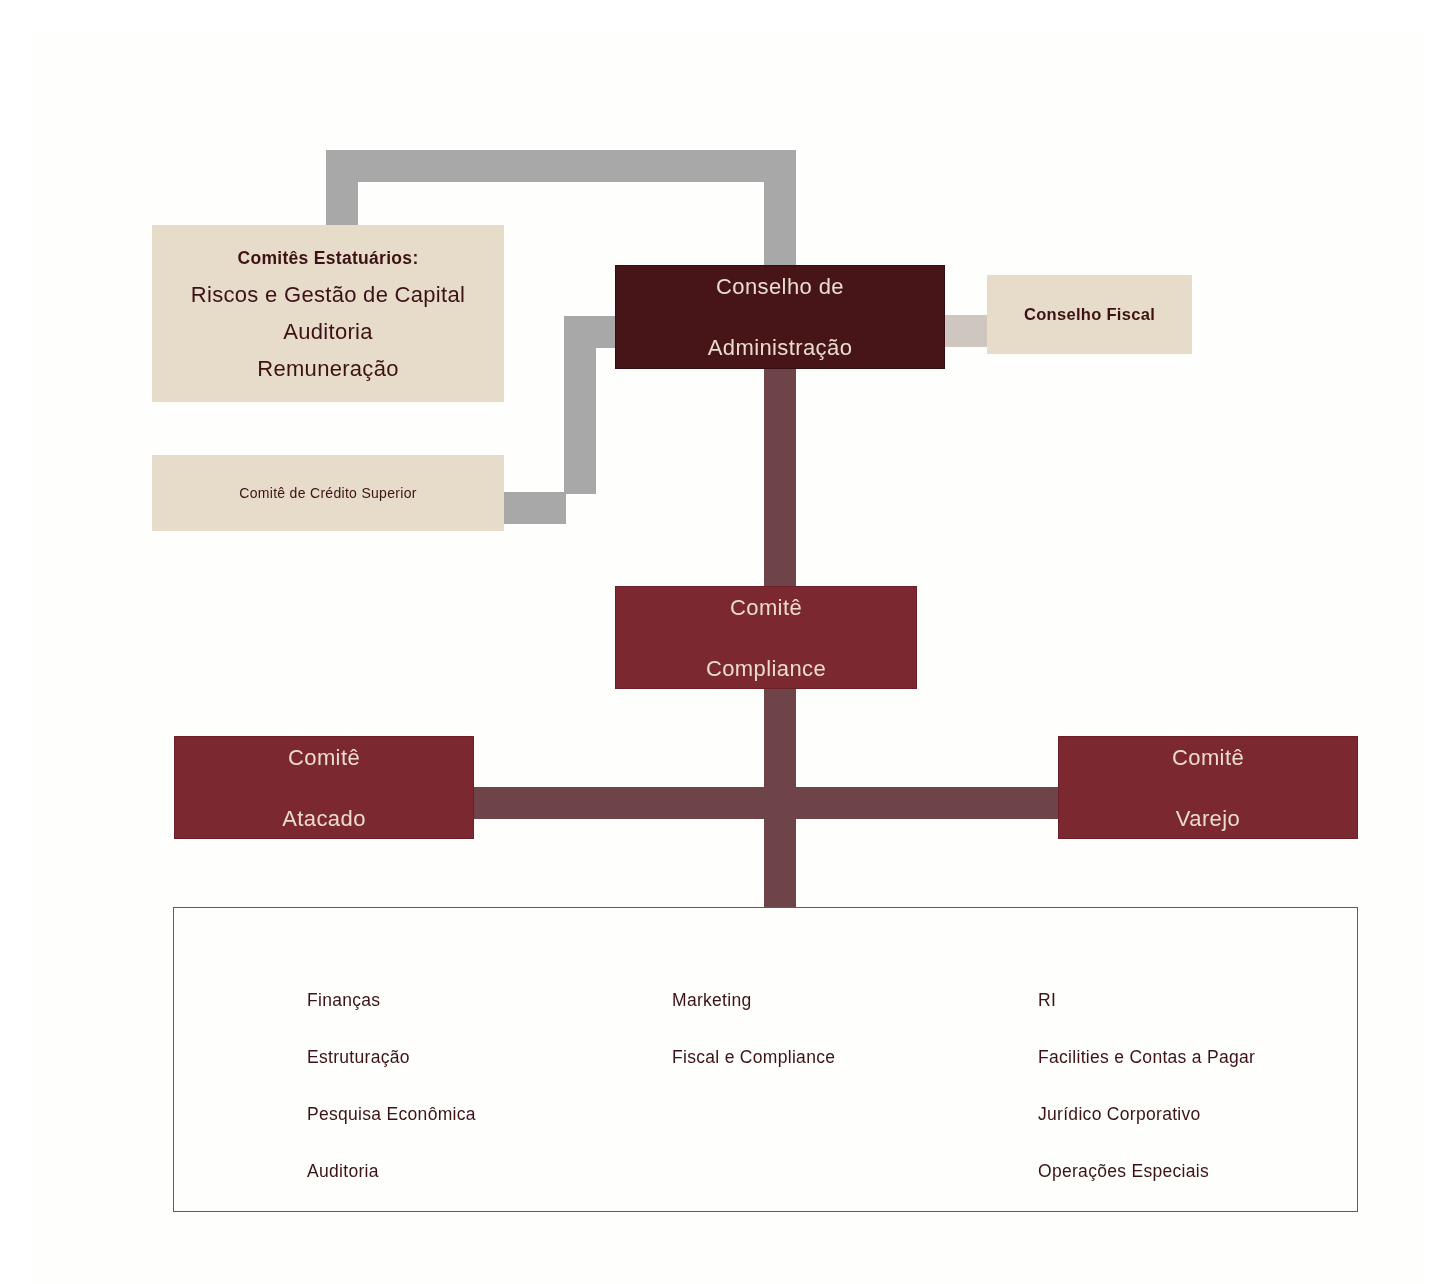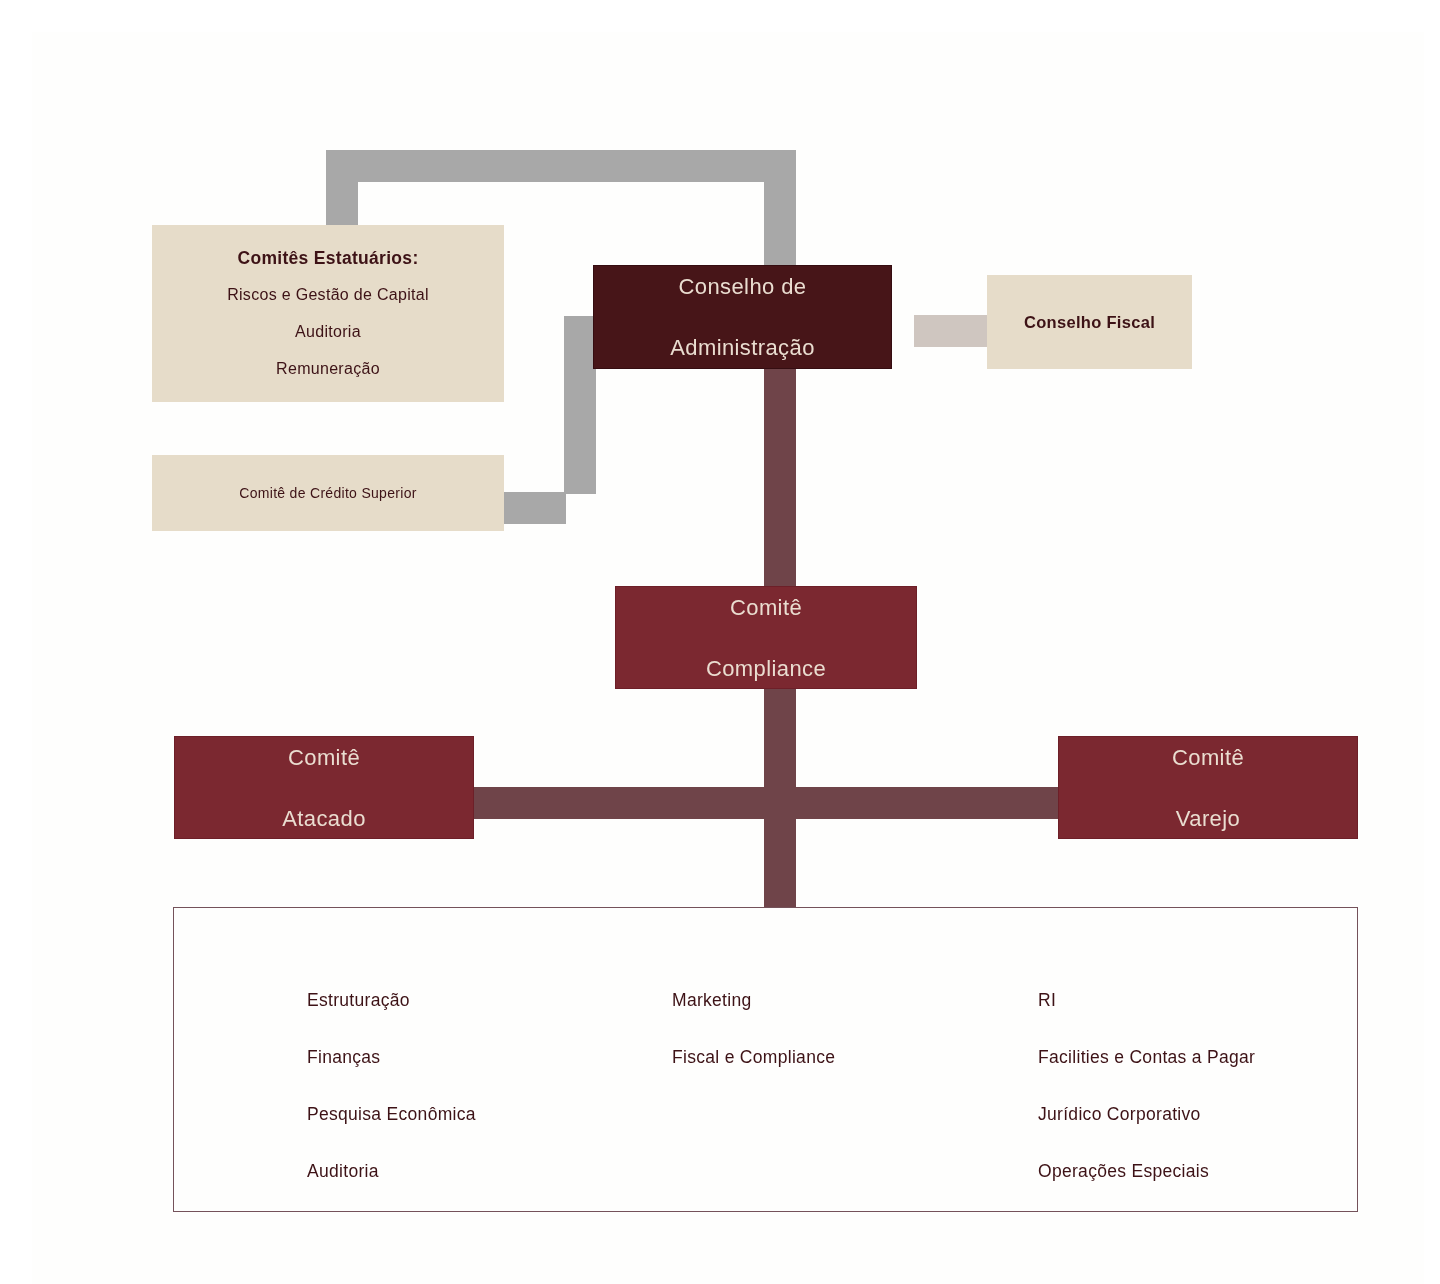--- a/index.html
+++ b/index.html
@@ -46,26 +46,26 @@
   .big-label { font-size: 22px; line-height: 29px; letter-spacing: 0.4px; }
   .big-label span { display: block; }
 
   
   #statutory-box { left: 120px; top: 193px; width: 352px; height: 177px; }
   .statutory-title {
     font-size: 17.5px; font-weight: bold; letter-spacing: 0.3px;
     height: 37px; display: flex; align-items: center;
   }
   .statutory-item {
-    font-size: 16px; letter-spacing: 0.3px;
+    font-size: 22px; letter-spacing: 0.3px;
     height: 37px; display: flex; align-items: center;
   }
 
-  #board-box     { left: 561px; top: 233px; width: 299px; height: 104px; }
-  #fiscal-box    { left: 955px; top: 243px; width: 205px; height: 94px;
+  #board-box     { left: 583px; top: 233px; width: 330px; height: 104px; }
+  #fiscal-box    { left: 955px; top: 243px; width: 205px; height: 79px;
                    font-size: 16.5px; font-weight: bold; letter-spacing: 0.3px; }
   #credit-box    { left: 120px; top: 423px; width: 352px; height: 76px;
                    font-size: 14px; letter-spacing: 0.3px; }
   #executive-box { left: 583px; top: 554px; width: 302px; height: 103px; }
   #wholesale-box { left: 142px; top: 704px; width: 300px; height: 103px; }
   #retail-box    { left: 1026px; top: 704px; width: 300px; height: 103px; }
 
   
   #departments-box {
     position: absolute;
@@ -134,22 +134,22 @@
     <span>Atacado</span>
   </div>
 
   <div class="box maroon big-label" id="retail-box">
     <span>Comitê</span>
     <span>Varejo</span>
   </div>
 
   <div id="departments-box">
     <div class="dept-col c0">
+      <div class="dept-item">Finanças</div>
       <div class="dept-item">Estruturação</div>
-      <div class="dept-item">Finanças</div>
       <div class="dept-item">Pesquisa Econômica</div>
       <div class="dept-item">Auditoria</div>
     </div>
     <div class="dept-col c1">
       <div class="dept-item">Marketing</div>
       <div class="dept-item">Fiscal e Compliance</div>
     </div>
     <div class="dept-col c2">
       <div class="dept-item">RI</div>
       <div class="dept-item">Facilities e Contas a Pagar</div>

